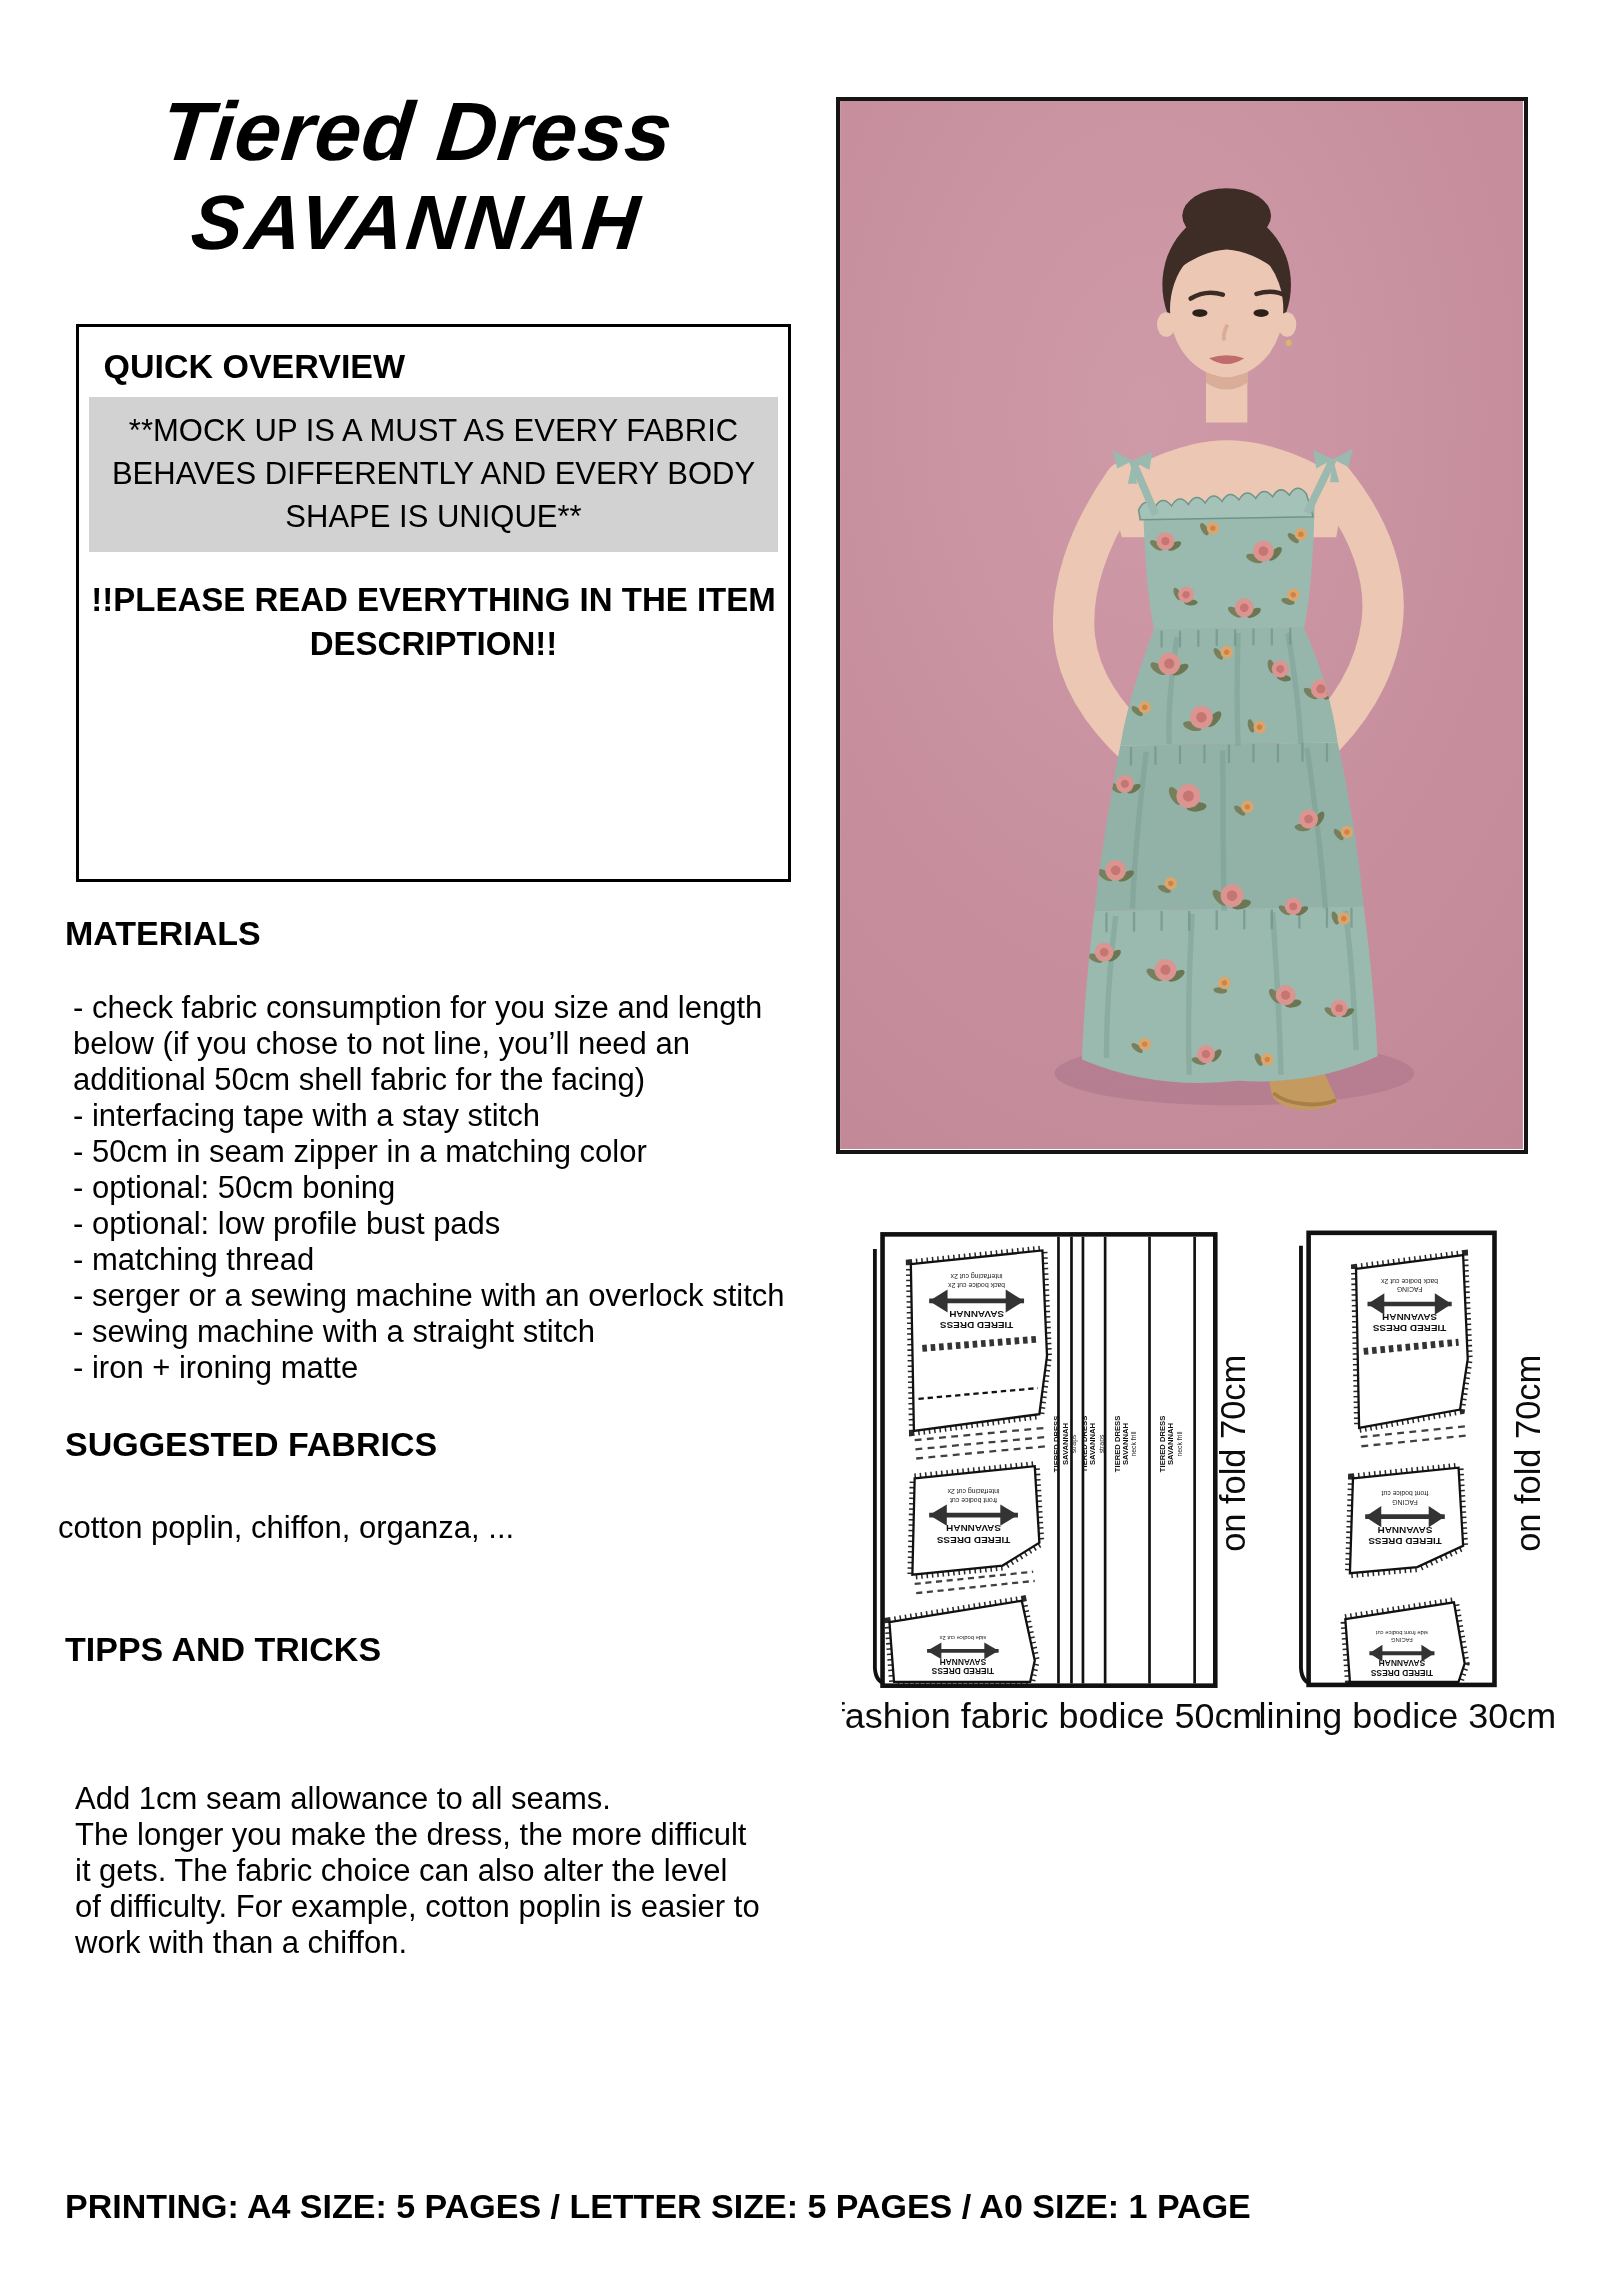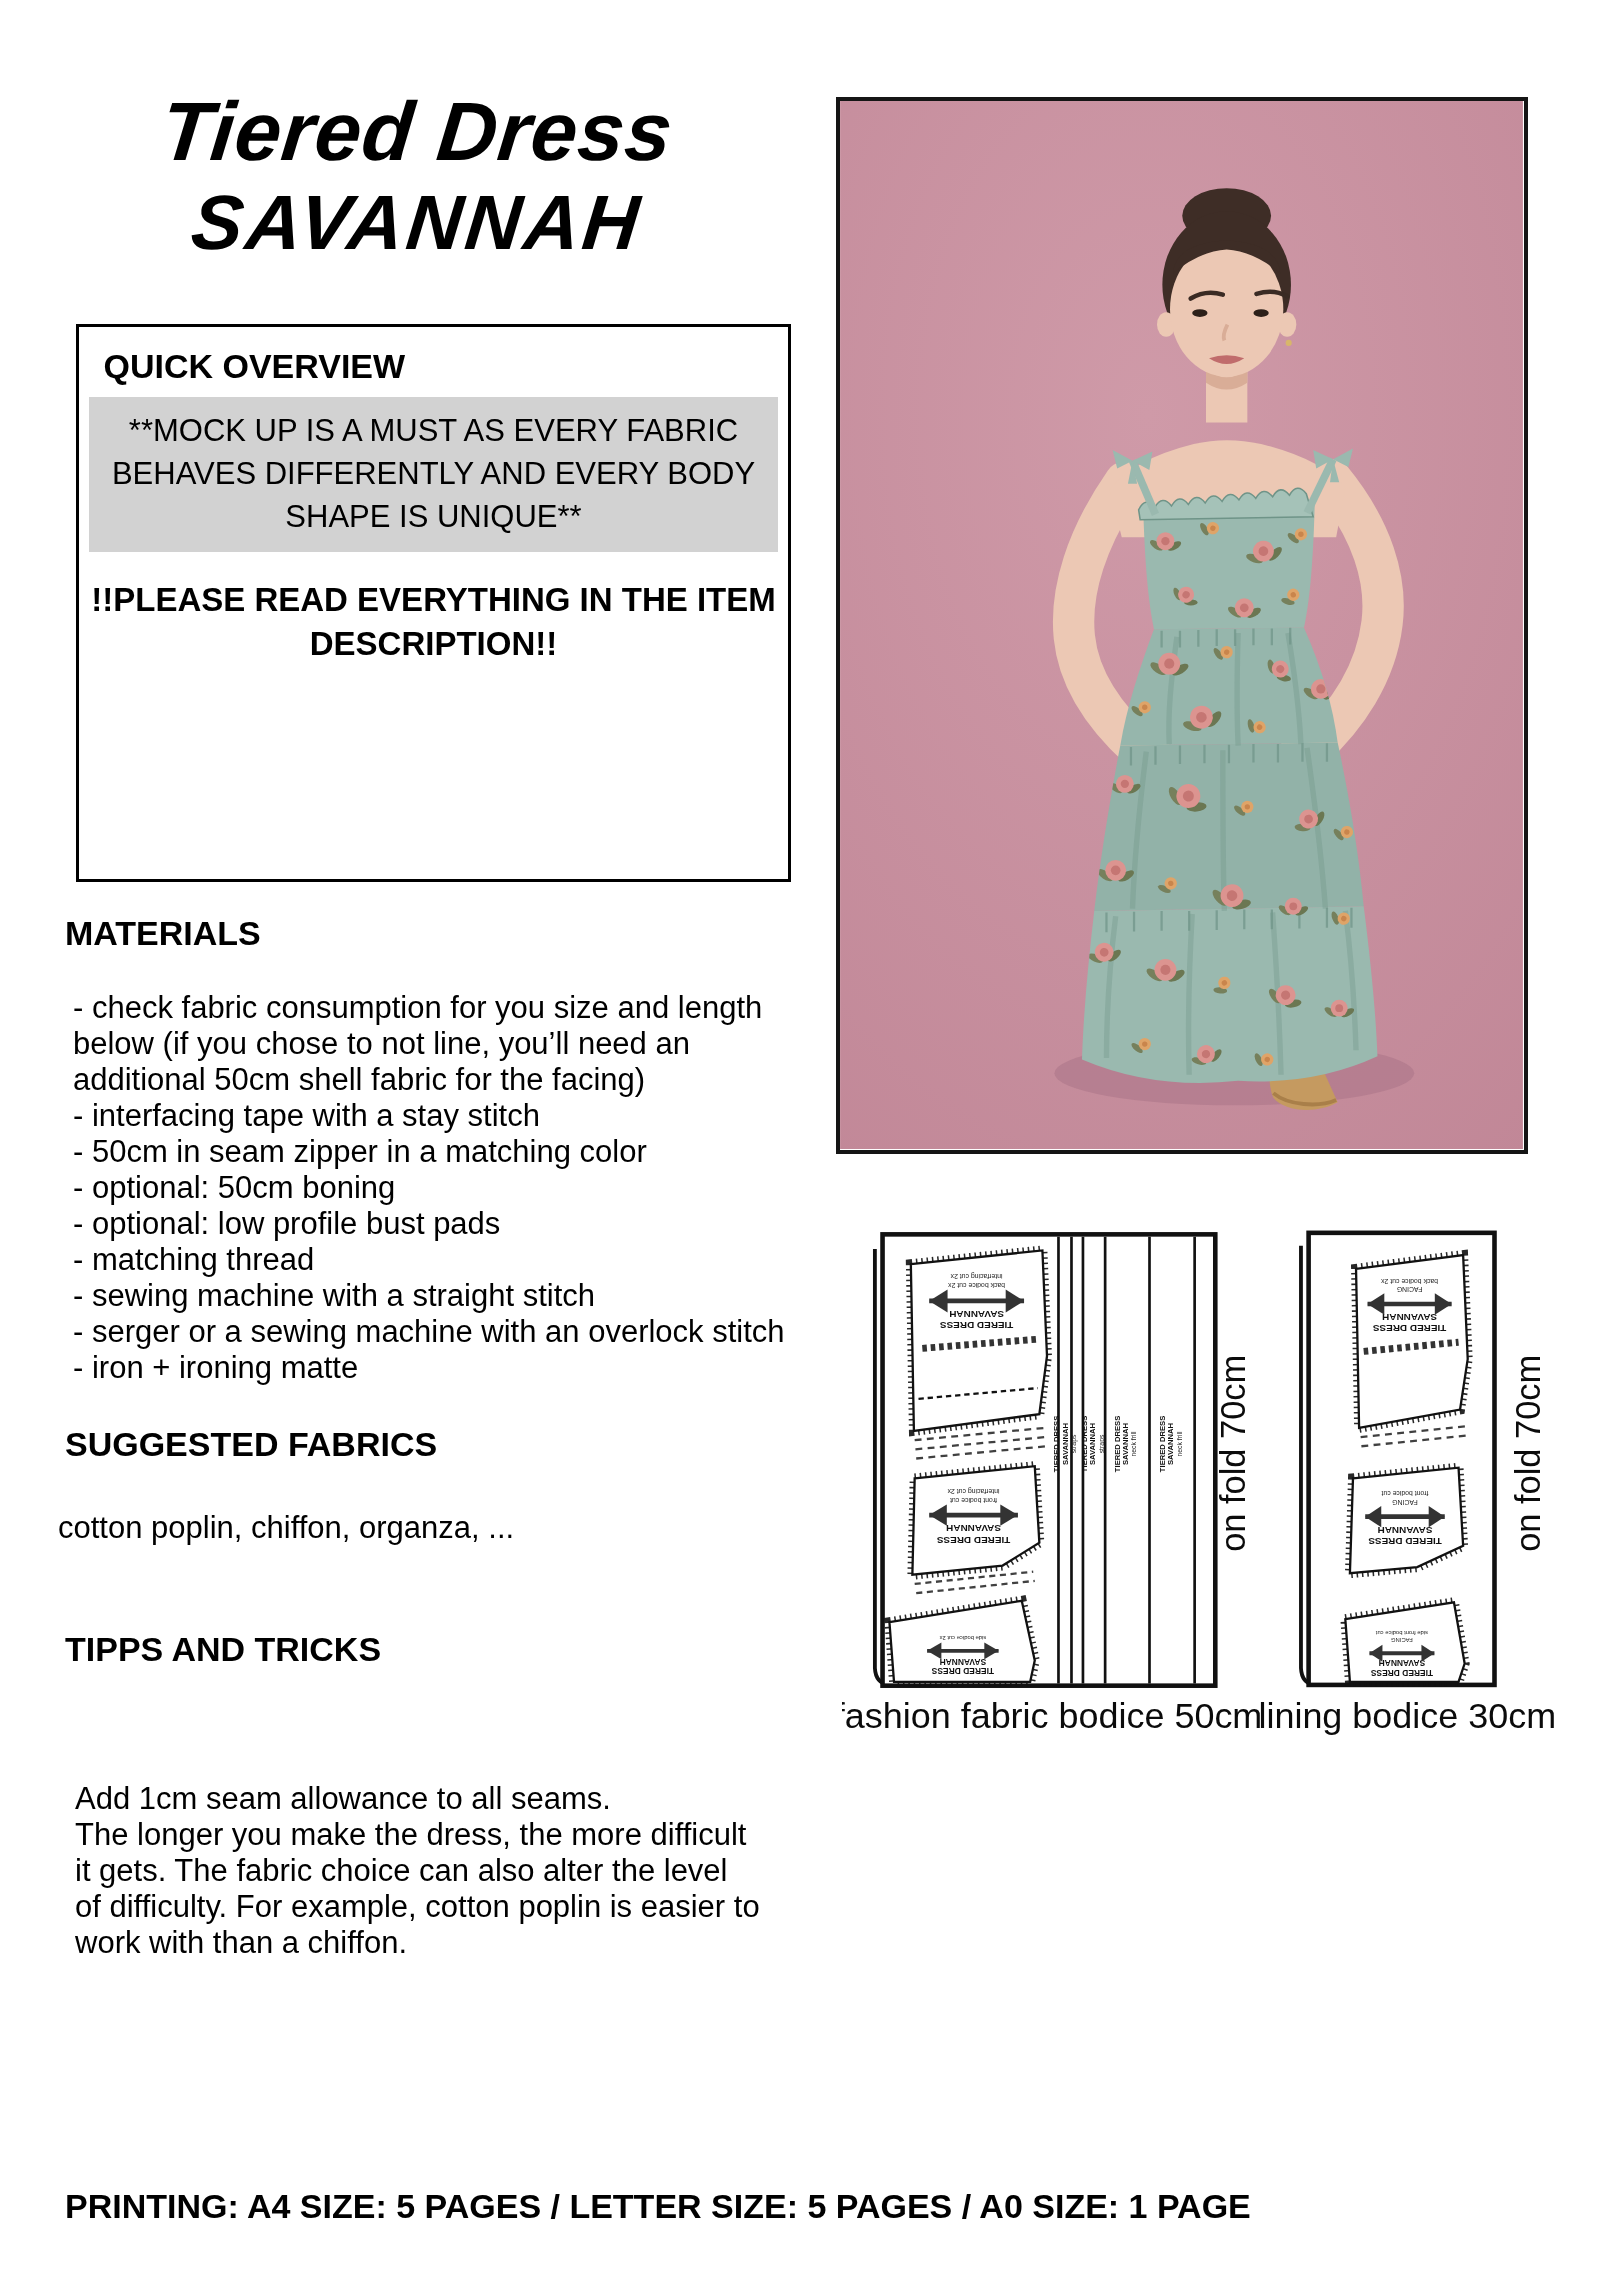--- a/index.html
+++ b/index.html
@@ -63,22 +63,22 @@
   <div class="abs h3" style="left:65px;top:914px;">MATERIALS</div>
   <div class="abs body-lines" style="left:73px;top:990px;">
       <div>- check fabric consumption for you size and length</div>
       <div>below (if you chose to not line, you’ll need an</div>
       <div>additional 50cm shell fabric for the facing)</div>
       <div>- interfacing tape with a stay stitch</div>
       <div>- 50cm in seam zipper in a matching color</div>
       <div>- optional: 50cm boning</div>
       <div>- optional: low profile bust pads</div>
       <div>- matching thread</div>
+      <div>- serger or a sewing machine with an overlock stitch</div>
       <div>- sewing machine with a straight stitch</div>
-      <div>- serger or a sewing machine with an overlock stitch</div>
       <div>- iron + ironing matte</div>
     </div>
 
   <div class="abs h3" style="left:65px;top:1425px;">SUGGESTED FABRICS</div>
   <div class="abs oneline" style="left:58px;top:1510px;">cotton poplin, chiffon, organza, ...</div>
 
   <div class="abs h3" style="left:65px;top:1630px;">TIPPS AND TRICKS</div>
   <div class="abs body-lines" style="left:75px;top:1781px;">
       <div>Add 1cm seam allowance to all seams.</div>
       <div>The longer you make the dress, the more difficult</div>

